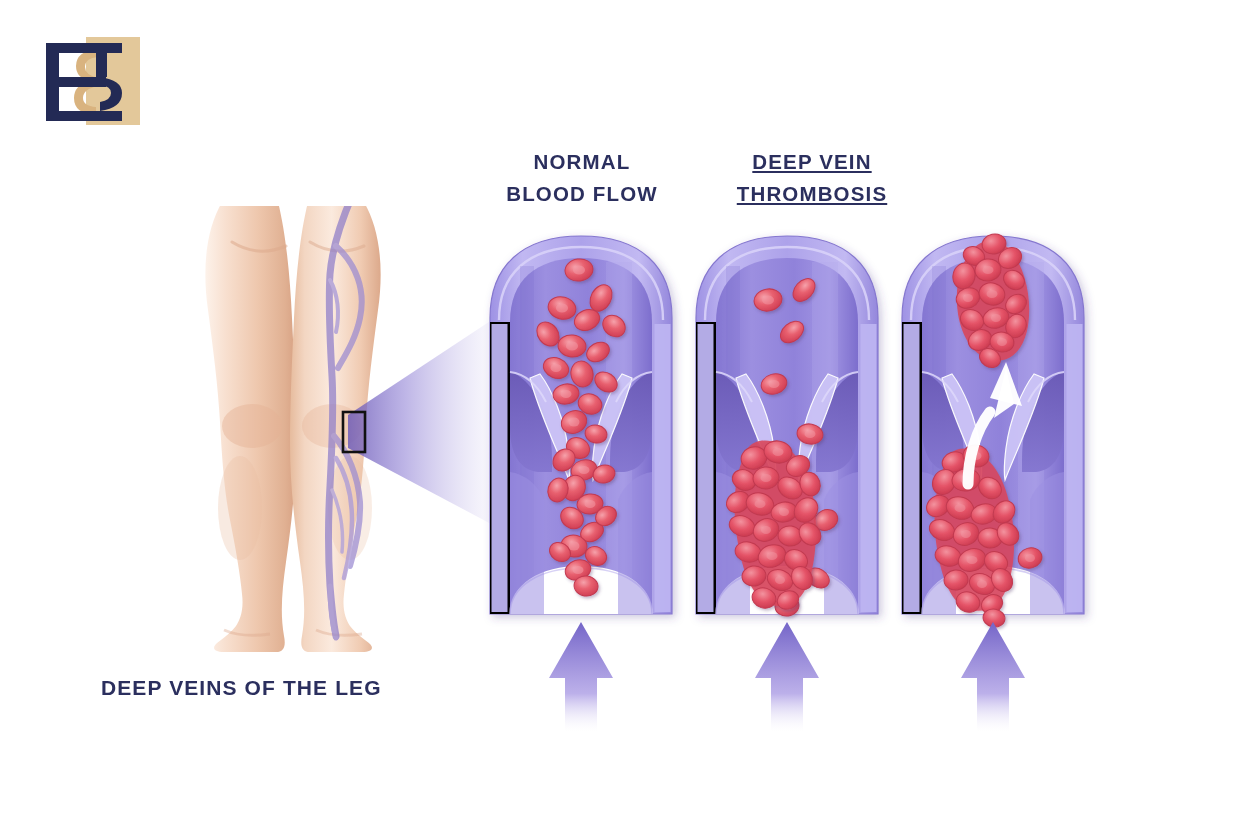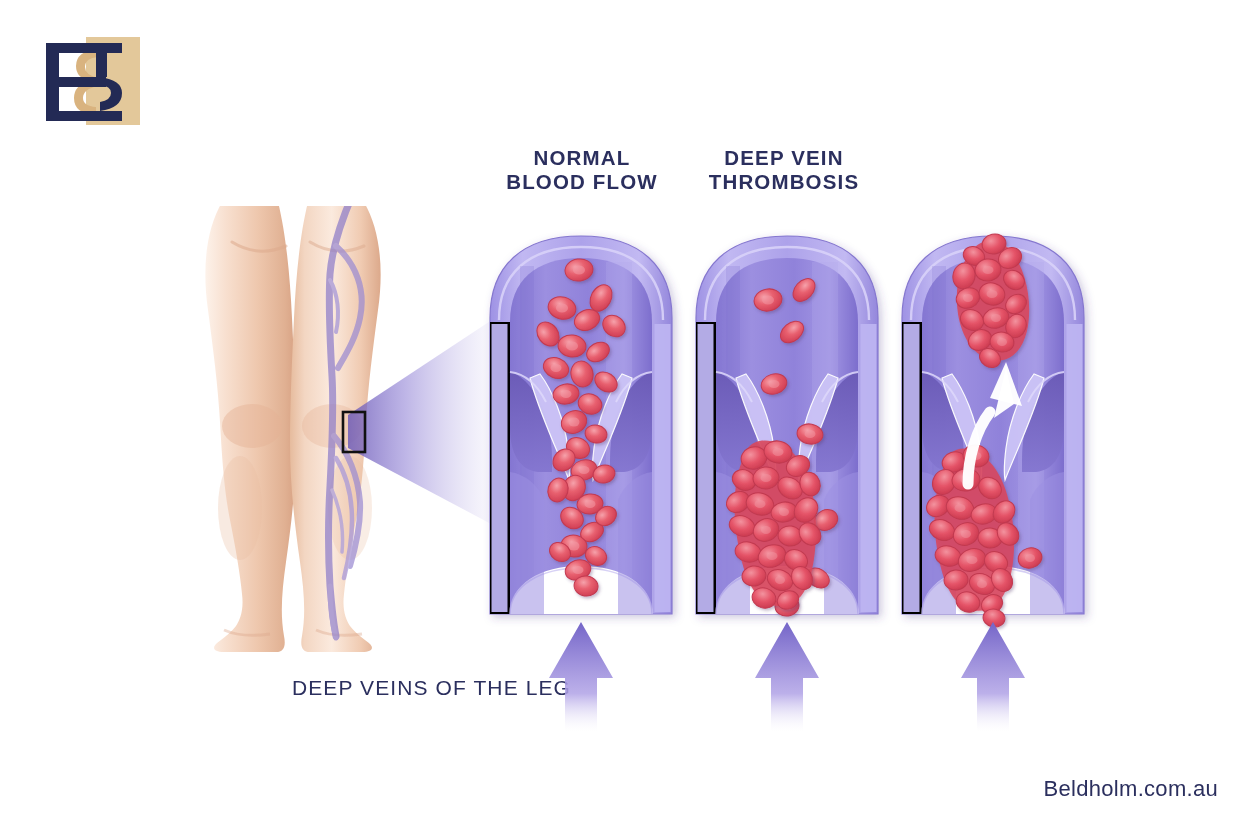--- a/index.html
+++ b/index.html
@@ -14,33 +14,33 @@
   
   .logo{position:absolute;left:36px;top:33px;width:108px;height:96px;}
 
   
   .col-heading{
     position:absolute;
     color:#2b2f5e;
     font-size:20.5px;
     font-weight:700;
     letter-spacing:1.15px;
-    line-height:24px;
+    line-height:32px;
     text-align:center;
     white-space:pre-line;
     text-transform:uppercase;
   }
   #h-normal{left:458px;top:146px;width:248px;}
-  #h-dvt   {left:660px;top:146px;width:248px;}
+  #h-dvt   {left:688px;top:146px;width:248px;text-decoration:underline;}
   #h-emb   {left:872px;top:146px;width:248px;}
 
   .leg-caption{
     position:absolute;left:101px;top:676px;width:470px;
-    text-align:right;color:#2b2f5e;
-    font-size:21px;font-weight:400;letter-spacing:1.1px;
+    text-align:left;color:#2b2f5e;
+    font-size:21px;font-weight:700;letter-spacing:1.1px;
     text-transform:uppercase;
   }
 
   .watermark{
     position:absolute;right:36px;top:776px;
     color:#2b2f5e;font-size:22px;font-weight:400;letter-spacing:.3px;
   }
 
   
   .illus{position:absolute;}
@@ -494,15 +494,14 @@
           <ellipse cx="70" cy="76" rx="5" ry="4"></ellipse>
         </g>
       </g>
 
       <g transform="translate(45,400)">
         <path d="M50 0 L82 56 L66 56 L66 110 L34 110 L34 56 L18 56 Z" fill="url(#arrowG)"></path>
       </g>
     </svg>
   </div>
 
-  <div class="watermark">Beldholm.com.au</div>
 
 </div>
 
 </body></html>

